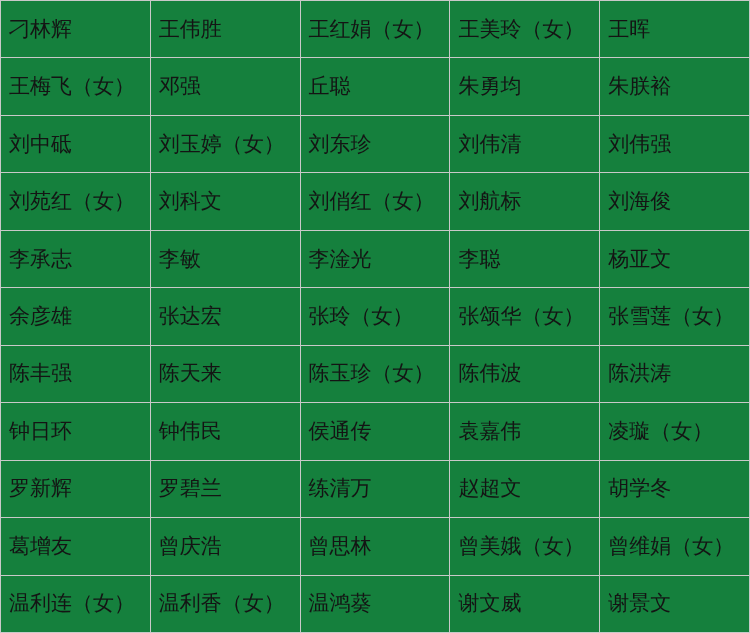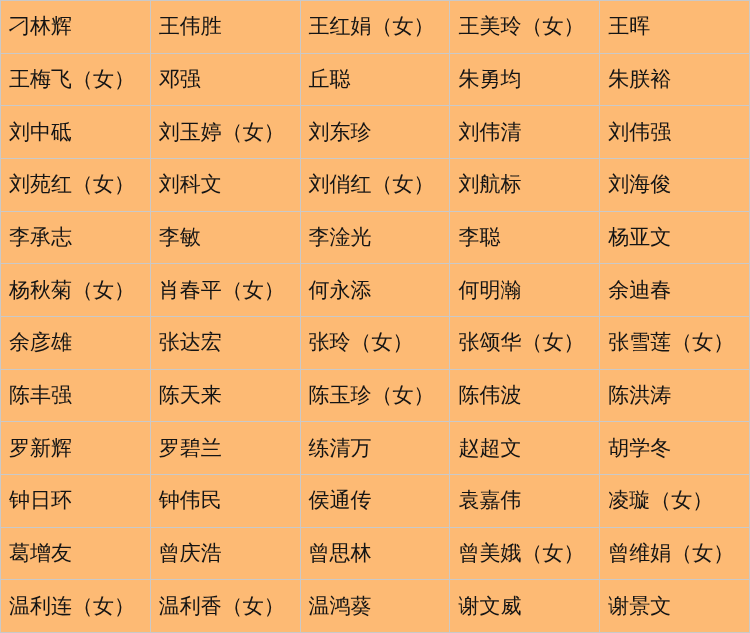--- a/index.html
+++ b/index.html
@@ -8,21 +8,21 @@
     background: #ffffff;
     width: 750px;
     height: 633px;
     overflow: hidden;
   }
   table.roster {
     border-collapse: collapse;
     table-layout: fixed;
     width: 750px;
     height: 633px;
-    background: #fdba74;
+    background: #15803d;
   }
   table.roster td {
     border: 1px solid #c9c9c9;
     font-family: "DejaVu Serif", "Liberation Serif", serif;
     font-size: 21px;
     color: #141414;
     text-align: left;
     vertical-align: middle;
     padding: 0 2px 0 8px;
     white-space: nowrap;
@@ -64,53 +64,46 @@
         <td>刘海俊</td>
       </tr>
       <tr>
         <td>李承志</td>
         <td>李敏</td>
         <td>李淦光</td>
         <td>李聪</td>
         <td>杨亚文</td>
       </tr>
       <tr>
-        <td>杨秋菊（女）</td>
-        <td>肖春平（女）</td>
-        <td>何永添</td>
-        <td>何明瀚</td>
-        <td>余迪春</td>
-      </tr>
-      <tr>
         <td>余彦雄</td>
         <td>张达宏</td>
         <td>张玲（女）</td>
         <td>张颂华（女）</td>
         <td>张雪莲（女）</td>
       </tr>
       <tr>
         <td>陈丰强</td>
         <td>陈天来</td>
         <td>陈玉珍（女）</td>
         <td>陈伟波</td>
         <td>陈洪涛</td>
       </tr>
       <tr>
+        <td>钟日环</td>
+        <td>钟伟民</td>
+        <td>侯通传</td>
+        <td>袁嘉伟</td>
+        <td>凌璇（女）</td>
+      </tr>
+      <tr>
         <td>罗新辉</td>
         <td>罗碧兰</td>
         <td>练清万</td>
         <td>赵超文</td>
         <td>胡学冬</td>
-      </tr>
-      <tr>
-        <td>钟日环</td>
-        <td>钟伟民</td>
-        <td>侯通传</td>
-        <td>袁嘉伟</td>
-        <td>凌璇（女）</td>
       </tr>
       <tr>
         <td>葛增友</td>
         <td>曾庆浩</td>
         <td>曾思林</td>
         <td>曾美娥（女）</td>
         <td>曾维娟（女）</td>
       </tr>
       <tr>
         <td>温利连（女）</td>

